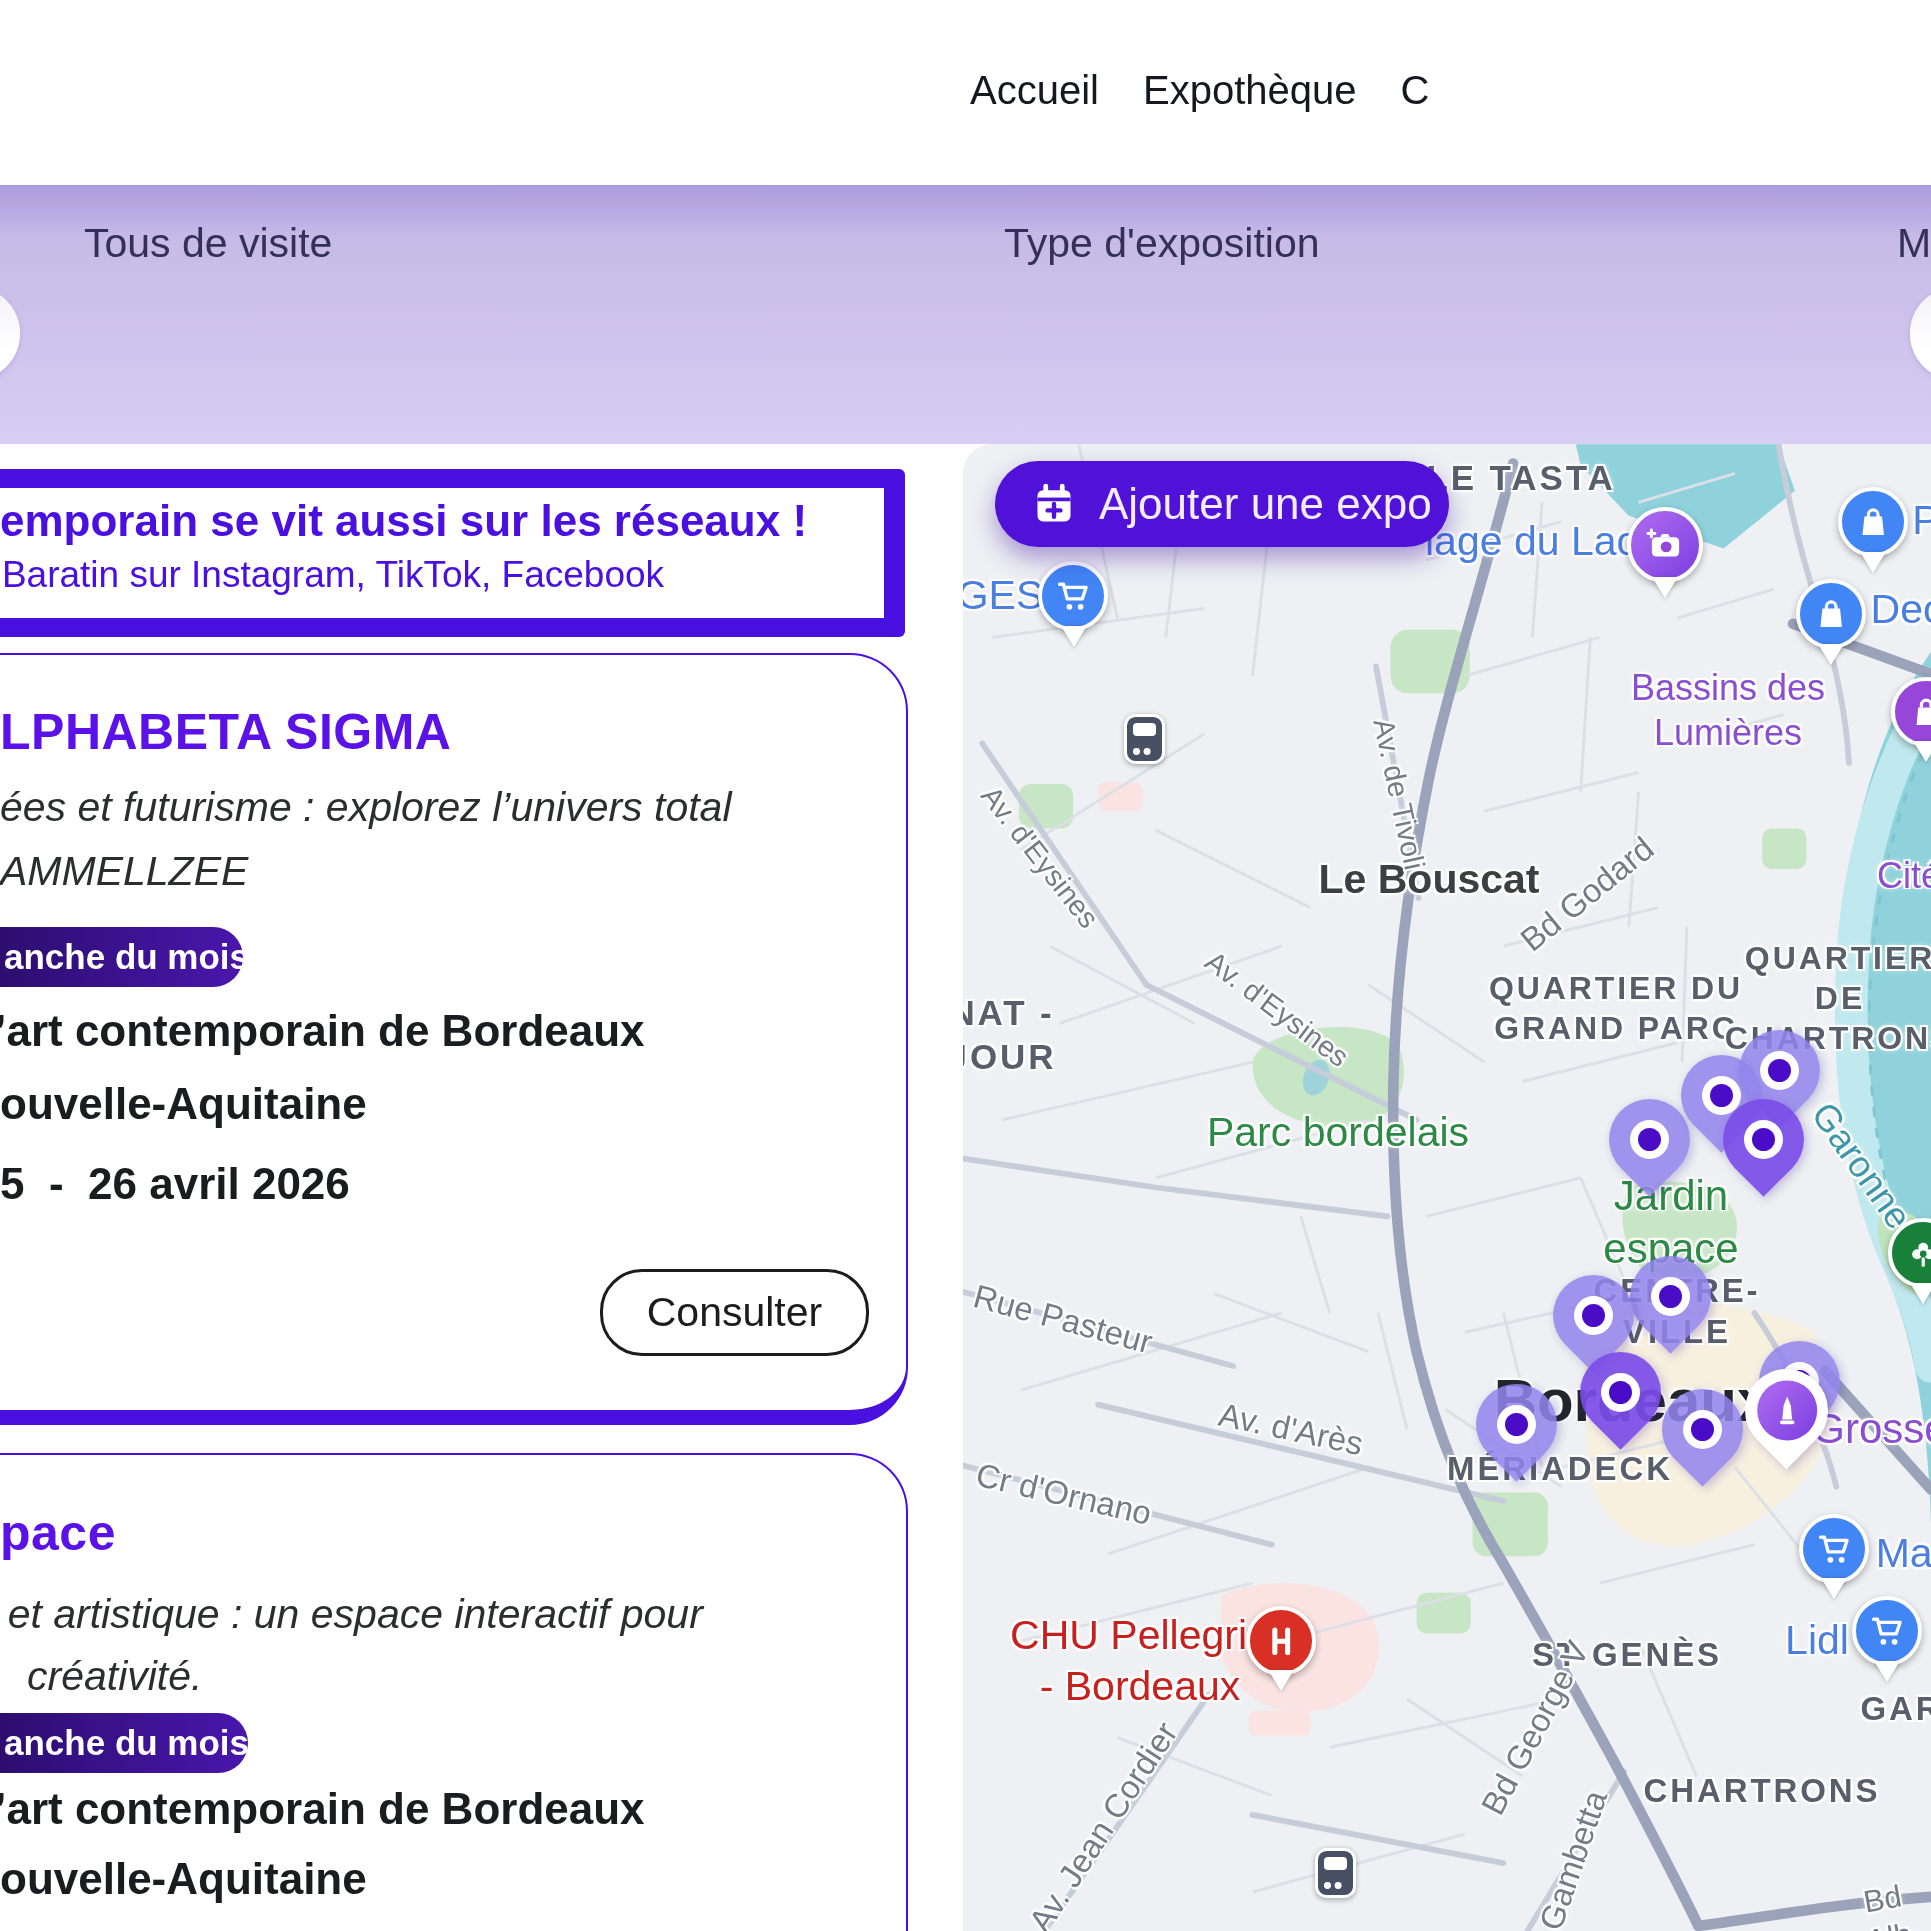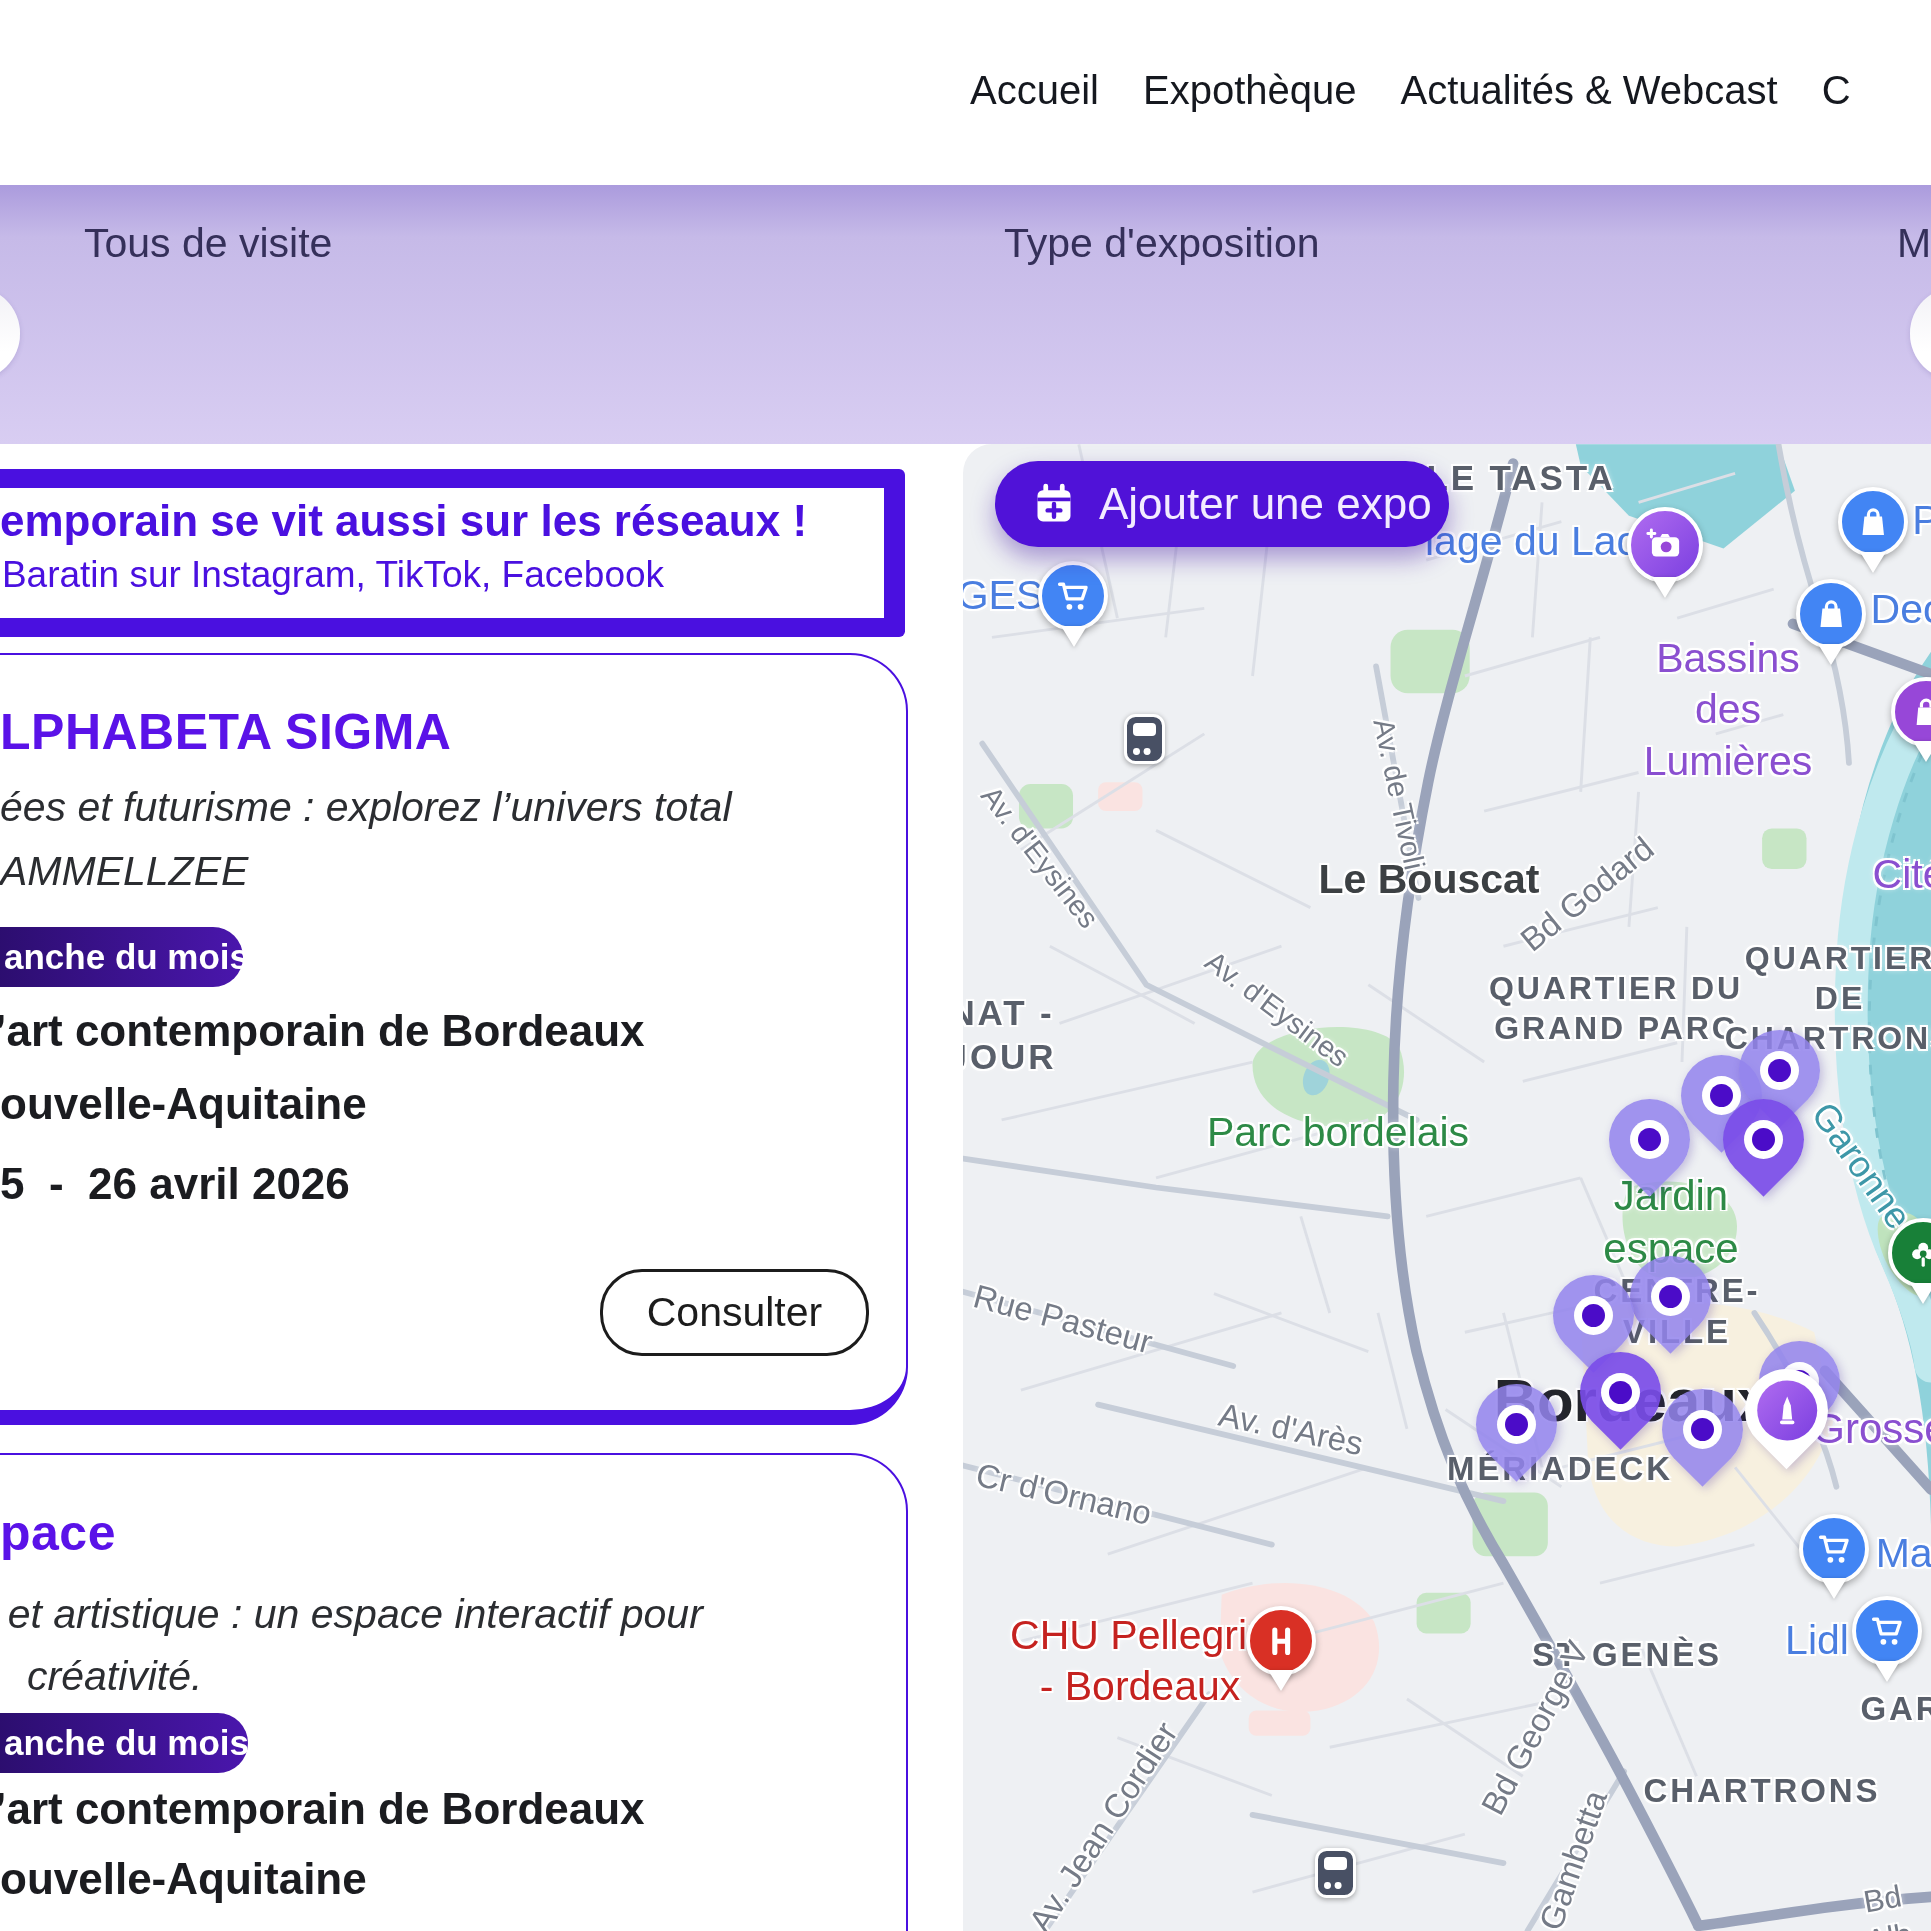--- a/index.html
+++ b/index.html
@@ -70,21 +70,21 @@
   }
   #map-svg{position:absolute;left:0;top:0;}
   .mlabel{
     position:absolute;white-space:pre-line;text-align:center;line-height:1.25;
     text-shadow:-1.9px -1.9px 0 #fff,1.9px -1.9px 0 #fff,-1.9px 1.9px 0 #fff,1.9px 1.9px 0 #fff,0 0 6.8px #fff;
   }
   .lk-area{color:#595f6a;font-weight:600;letter-spacing:2.9px;font-size:32px;}
   .lk-town{color:#3c4043;font-weight:600;font-size:41px;}
   .lk-city{color:#24262b;font-weight:600;font-size:60px;}
   .lk-blue{color:#4a7ee0;font-weight:500;font-size:41px;}
-  .lk-purple{color:#8a4fd0;font-weight:500;font-size:41px;}
+  .lk-purple{color:#8a4fd0;font-weight:500;font-size:36px;}
   .lk-green{color:#2d8a46;font-weight:500;font-size:41px;}
   .lk-red{color:#c5221f;font-weight:500;font-size:41px;}
   .lk-road{color:#757b87;font-weight:500;font-size:29px;}
   .lk-water{color:#3d97a8;font-weight:500;font-size:37px;}
   
   .pin-expo{position:absolute;border-radius:50% 50% 50% 0;transform:rotate(-45deg);
     box-shadow:0 3.9px 9.7px rgba(60,30,150,.25);}
   .pin-expo .core{position:absolute;left:50%;top:50%;width:39px;height:39px;margin:-19.3px 0 0 -19.3px;
     background:#ffffff;border-radius:50%;transform:rotate(45deg);}
   .pin-expo .core::after{content:"";position:absolute;left:50%;top:50%;width:23px;height:23px;margin:-11.6px 0 0 -11.6px;
@@ -107,21 +107,20 @@
   #add-expo-btn svg{width:44px;height:44px;margin-left:37px;}
   #add-expo-btn .lbl{margin-left:23px;font-size:44px;font-weight:500;color:#f3ecff;white-space:nowrap;}
 </style>
 </head>
 <body>
 
 <header>
   <nav id="topnav">
       <span class="nav-item">Accueil</span>
       <span class="nav-item">Expothèque</span>
-      <span class="nav-item">Actualités &amp; Webcast</span>
       <span class="nav-item">C</span>
     </nav>
 </header>
 
 <section id="filterbar">
   <div class="f-input" id="left-stub-input"></div>
 
   <div class="f-label" id="date-label">Tous de visite</div>
 
   <div class="f-label" id="type-label">Type d'exposition</div>

